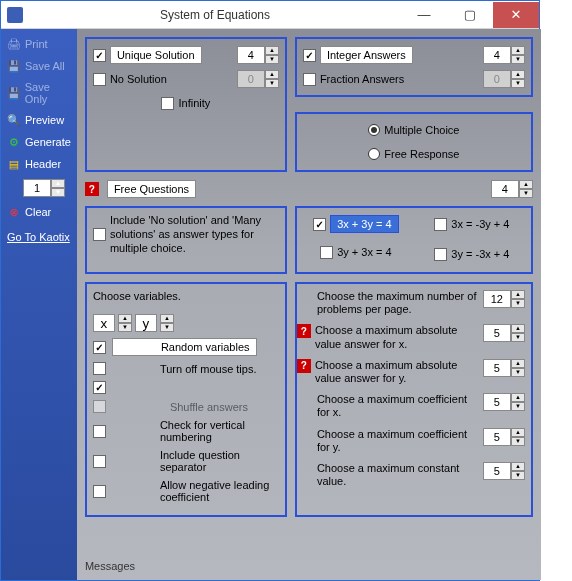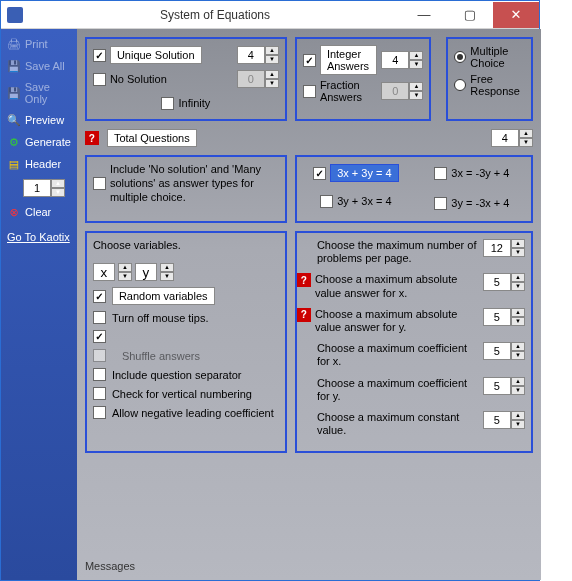--- a/index.html
+++ b/index.html
@@ -36,21 +36,21 @@
 .spin input { width: 28px; height: 18px; font-size: 11px; text-align: center; border: 1px solid #888; background: #fff; }
 .spin.disabled input { background: #d0d0d0; color: #888; }
 .radio { width: 12px; height: 12px; border: 1px solid #333; border-radius: 50%; background: #fff; display: inline-flex; align-items: center; justify-content: center; flex-shrink: 0; }
 .radio.checked::after { content: ""; width: 6px; height: 6px; background: #333; border-radius: 50%; }
 .help { width: 14px; height: 14px; background: #c00; color: #fff; display: inline-flex; align-items: center; justify-content: center; font-size: 10px; font-weight: bold; flex-shrink: 0; }
 .total-row { display: flex; align-items: center; gap: 8px; margin: 8px 0; }
 .eq-grid { display: grid; grid-template-columns: 1fr 1fr; gap: 4px 10px; }
 .var-row { display: flex; align-items: center; gap: 3px; margin-bottom: 6px; }
 .var-row input { width: 22px; height: 18px; text-align: center; border: 1px solid #888; }
 .opt-row { display: flex; align-items: center; gap: 6px; margin-bottom: 6px; }
-.opt-row .lbl { font-size: 11px; }
+.opt-row .lbl { font-size: 11px; padding-left: 48px; }
 .opt-row.disabled { opacity: 0.5; gap: 16px; }
 .num-row { display: flex; align-items: flex-start; gap: 4px; margin-bottom: 8px; }
 .num-row .lbl { flex: 1; font-size: 11px; line-height: 1.2; }
 .num-row .help { margin-left: -20px; }
 .msgs { position: absolute; bottom: 8px; left: 8px; font-size: 11px; color: #333; }
 .rpanel-num { padding-left: 20px; }
 </style>
 </head>
 <body>
 
@@ -128,21 +128,21 @@
                   <span>▼</span>
                 </div>
               </div>
           </div>
           <div class="row">
             <span class="chk"></span>
             <span class="lbl">Infinity</span>
           </div>
         </div>
 
-        <div style="display:flex;gap:15px">
+        <div style="display:flex;flex-direction:column;gap:15px">
           <div class="panel">
             <div class="row">
               <span class="chk checked"></span>
               <span class="lbl boxed">Integer Answers</span>
               <div class="spin">
                   <input value="4" style="">
                   <div class="spin-btns">
                     <span>▲</span>
                     <span>▼</span>
                   </div>
@@ -168,21 +168,21 @@
             <div class="row">
                 <span class="radio"></span>
                 <span class="lbl">Free Response</span>
               </div>
           </div>
         </div>
       </div>
 
       <div class="total-row">
         <span class="help">?</span>
-        <span class="lbl boxed">Total Questions</span>
+        <span class="lbl boxed">Free Questions</span>
         <div class="spin">
             <input readonly="" value="4" style="">
             <div class="spin-btns">
               <span>▲</span>
               <span>▼</span>
             </div>
           </div>
       </div>
 
       <div class="grid">
@@ -239,25 +239,25 @@
             </div>
           <div class="opt-row">
               <span class="chk checked"></span>
             </div>
           <div class="opt-row disabled">
               <span class="chk"></span>
               <span class="lbl">Shuffle answers</span>
             </div>
           <div class="opt-row">
               <span class="chk"></span>
+              <span class="lbl">Check for vertical numbering</span>
+            </div>
+          <div class="opt-row">
+              <span class="chk"></span>
               <span class="lbl">Include question separator</span>
-            </div>
-          <div class="opt-row">
-              <span class="chk"></span>
-              <span class="lbl">Check for vertical numbering</span>
             </div>
           <div class="opt-row">
               <span class="chk"></span>
               <span class="lbl">Allow negative leading coefficient</span>
             </div>
         </div>
         <div class="panel rpanel-num" style="position:relative">
           <div class="num-row">
             <span class="lbl">Choose the maximum number of problems per page.</span>
             <div class="spin">

